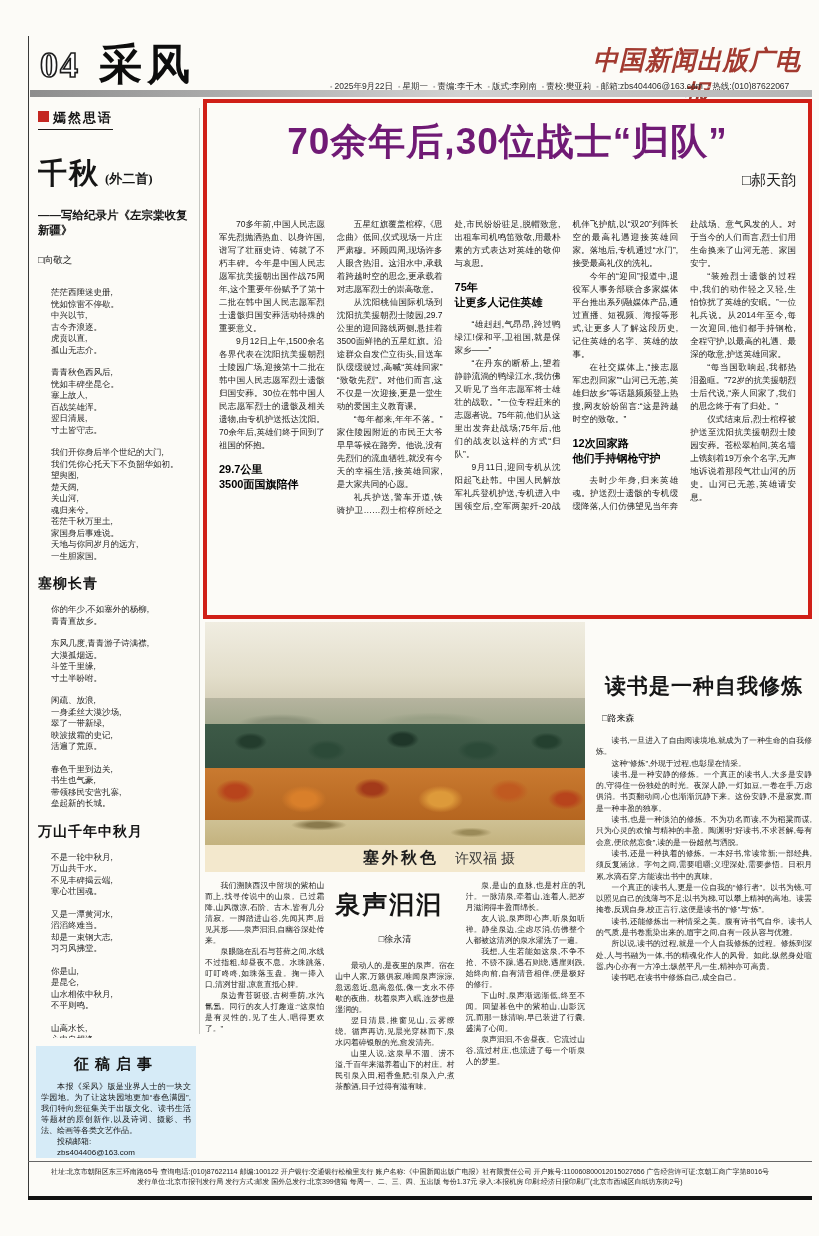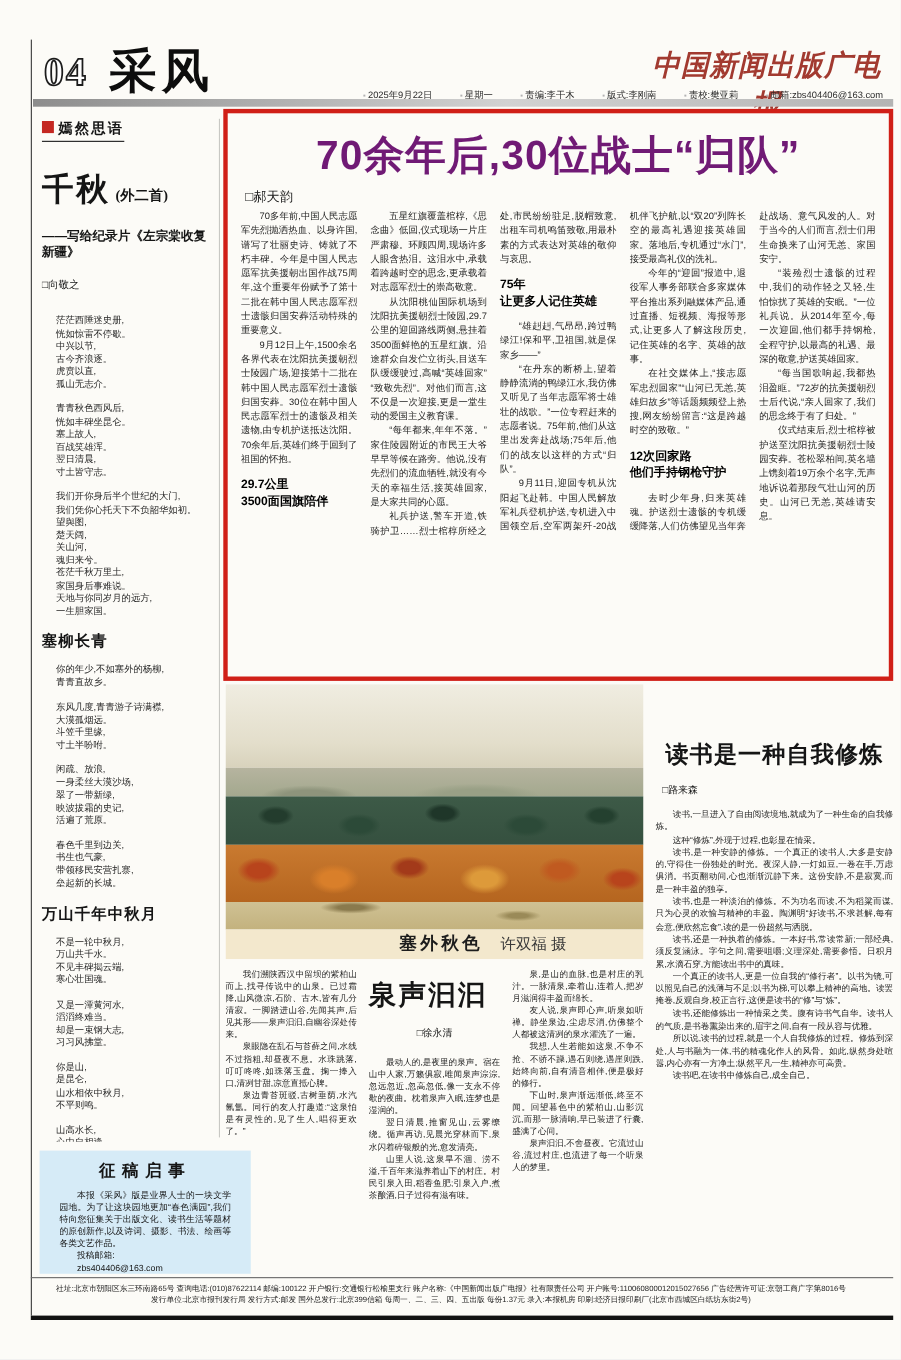--- a/index.html
+++ b/index.html
@@ -13,21 +13,21 @@
   .bottom-bar{position:absolute;left:28px;top:1196px;width:784px;height:4px;background:#121212;}
 
   
   .hdr-pageno{position:absolute;left:40px;top:44px;font-family:"Liberation Serif",serif;
       font-weight:bold;font-size:36px;color:#fff;-webkit-text-stroke:1.6px #1c1c1c;letter-spacing:2px;}
   .hdr-section{position:absolute;left:99px;top:36px;font-family:"Liberation Serif",serif;
       font-weight:900;font-size:43px;letter-spacing:5px;color:#0d0d0d;}
   .masthead{position:absolute;left:582px;top:44px;width:230px;text-align:center;
       font-family:"DejaVu Serif",serif;font-style:italic;font-weight:bold;font-size:25px;
       color:#a23a30;letter-spacing:1px;transform:scaleY(1.05);}
-  .dateline{position:absolute;left:330px;top:81px;width:482px;display:flex;gap:25px;
+  .dateline{position:absolute;left:330px;top:81px;width:482px;display:flex;gap:5px;
       font-size:8.5px;color:#2a2a2a;white-space:nowrap;overflow:hidden;}
   .dl-item::before{content:"▪";color:#b3b3b3;margin-right:2px;font-size:7px;}
   .graybar{position:absolute;left:30px;top:90px;width:782px;height:7px;
       background:linear-gradient(90deg,#8d8d8d,#d2d2d2 55%,#b4b4b4);}
 
   
   .poems{position:absolute;left:38px;top:108px;width:157px;height:930px;overflow:hidden;}
   .poems-label{font-weight:bold;font-size:13px;border-bottom:1.5px solid #1a1a1a;
       display:inline-block;padding-bottom:2px;margin-bottom:20px;letter-spacing:2px;}
   .red-sq{display:inline-block;width:11px;height:11px;background:#c42822;margin-right:4px;}
@@ -38,21 +38,21 @@
   .poem-byline{font-size:9.5px;margin:0 0 20px;}
   .line{font-size:8.5px;line-height:11.5px;padding-left:13px;color:#262626;}
   .gap{height:11px;}
   .poem-title2{font-weight:bold;font-size:14px;margin:13px 0 11px;letter-spacing:1px;}
 
   
   .main-box{position:absolute;left:203px;top:99px;width:609px;height:520px;box-sizing:border-box;
       border:4px solid #d01f17;background:#fcfbf7;padding:4px 12px 8px;}
   .main-headline{text-align:center;font-family:Liberation Sans, sans-serif;font-weight:900;
       font-size:37px;letter-spacing:1px;margin:10px 0 2px;color:#701a75;}
-  .main-byline{font-size:12px;margin:4px 0 2px 4px;}
+  .main-byline{font-size:15px;margin:4px 0 28px 4px;text-align:right;}
   .main-body{column-count:5;column-gap:12px;height:408px;overflow:hidden;text-align:justify;}
   .main-body .p{font-size:8.5px;line-height:13px;text-indent:2em;margin:0;color:#1c1c1c;}
   .main-body .subhead{font-weight:bold;font-size:11px;line-height:15px;margin:10px 0 8px;
       white-space:pre-line;text-indent:0;color:#000;}
 
   
   .photo{position:absolute;left:205px;top:622px;width:380px;height:250px;overflow:hidden;}
   .ph-sky{height:76px;background:linear-gradient(#f0ede1 0%,#e3decb 70%,#d8d2bc 100%);}
   .ph-far{height:26px;background:
       radial-gradient(60px 14px at 20% 100%,#8e947c 40%,transparent 72%),
@@ -91,22 +91,22 @@
   .spring-byline{font-size:9px;text-align:center;margin-bottom:14px;}
 
   
   .reading{position:absolute;left:596px;top:662px;width:216px;height:537px;overflow:hidden;}
   .reading-title{font-family:"Liberation Serif",serif;font-weight:900;font-size:21px;
       text-align:center;letter-spacing:1px;margin:10px 0 12px;}
   .reading-byline{font-size:9px;margin:0 0 10px 6px;}
   .reading .p{font-size:7.8px;line-height:11.3px;text-indent:2em;text-align:justify;margin:0;color:#1e1e1e;}
 
   
-  .callbox{position:absolute;left:36px;top:1046px;width:192px;height:112px;background:#d6ebf7;
-      padding:9px 18px;box-sizing:border-box;}
+  .callbox{position:absolute;left:36px;top:1046px;width:160px;height:112px;background:#d6ebf7;
+      padding:9px 5px;box-sizing:border-box;}
   .callbox-title{text-align:center;font-family:"Liberation Serif",serif;font-weight:bold;
       font-size:15px;letter-spacing:6px;margin-bottom:7px;}
   .callbox .cb-p{font-size:8px;line-height:11px;text-indent:2em;margin:0;text-align:justify;}
   .callbox .cb-email-label{font-size:8px;line-height:11px;text-indent:2em;margin:0;}
   .callbox .cb-email{font-size:8px;line-height:11px;text-indent:2em;margin:0;}
 
   
   .footer-line{position:absolute;left:38px;width:744px;text-align:center;font-size:7px;
       color:#222;white-space:nowrap;}
   .fl1{top:1167px;} .fl2{top:1177px;}

